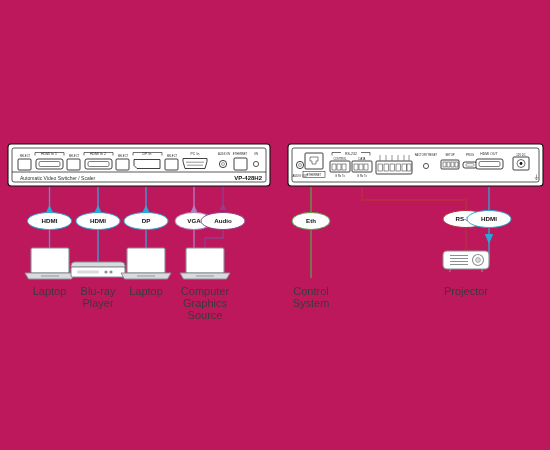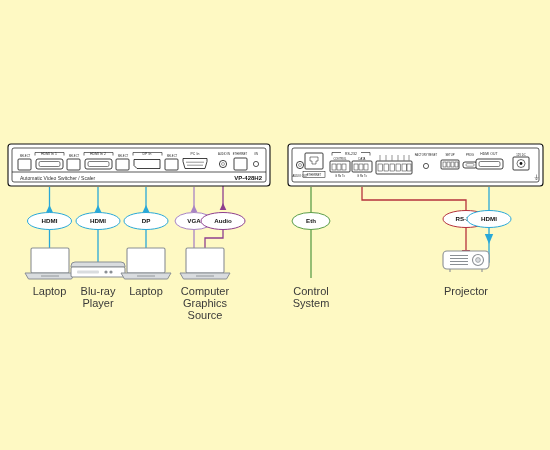--- a/index.html
+++ b/index.html
@@ -1,17 +1,17 @@
 <!DOCTYPE html>
 <html><head>
 <meta charset="utf-8">
 <style>
   html,body{margin:0;padding:0;background:#ffffff;}
   body{width:550px;height:450px;overflow:hidden;font-family:"Liberation Sans",sans-serif;}
-  #stage{position:relative;width:550px;height:450px;background:#fef9c3;}
+  #stage{position:relative;width:550px;height:450px;background:#be185d;}
   svg{display:block;}
   .dev-label{font-family:"Liberation Sans",sans-serif;font-size:11px;fill:#3a3a3a;text-anchor:middle;}
   .port-lbl{font-family:"Liberation Sans",sans-serif;font-size:3.4px;fill:#1a1a1a;text-anchor:middle;letter-spacing:.1px;}
   .port-lbl-sm{font-family:"Liberation Sans",sans-serif;font-size:2.7px;fill:#1a1a1a;text-anchor:middle;}
   .model{font-family:"Liberation Sans",sans-serif;font-size:6px;font-weight:bold;fill:#111;text-anchor:end;}
   .band{font-family:"Liberation Sans",sans-serif;font-size:5px;fill:#333;text-anchor:start;}
   .cap{font-family:"Liberation Sans",sans-serif;font-size:6.2px;font-weight:bold;text-anchor:middle;}
   .chassis{fill:#ffffff;stroke:#111;stroke-width:1.1;}
   .inner{fill:none;stroke:#111;stroke-width:.7;}
   .jack{fill:#fff;stroke:#111;stroke-width:.8;}

